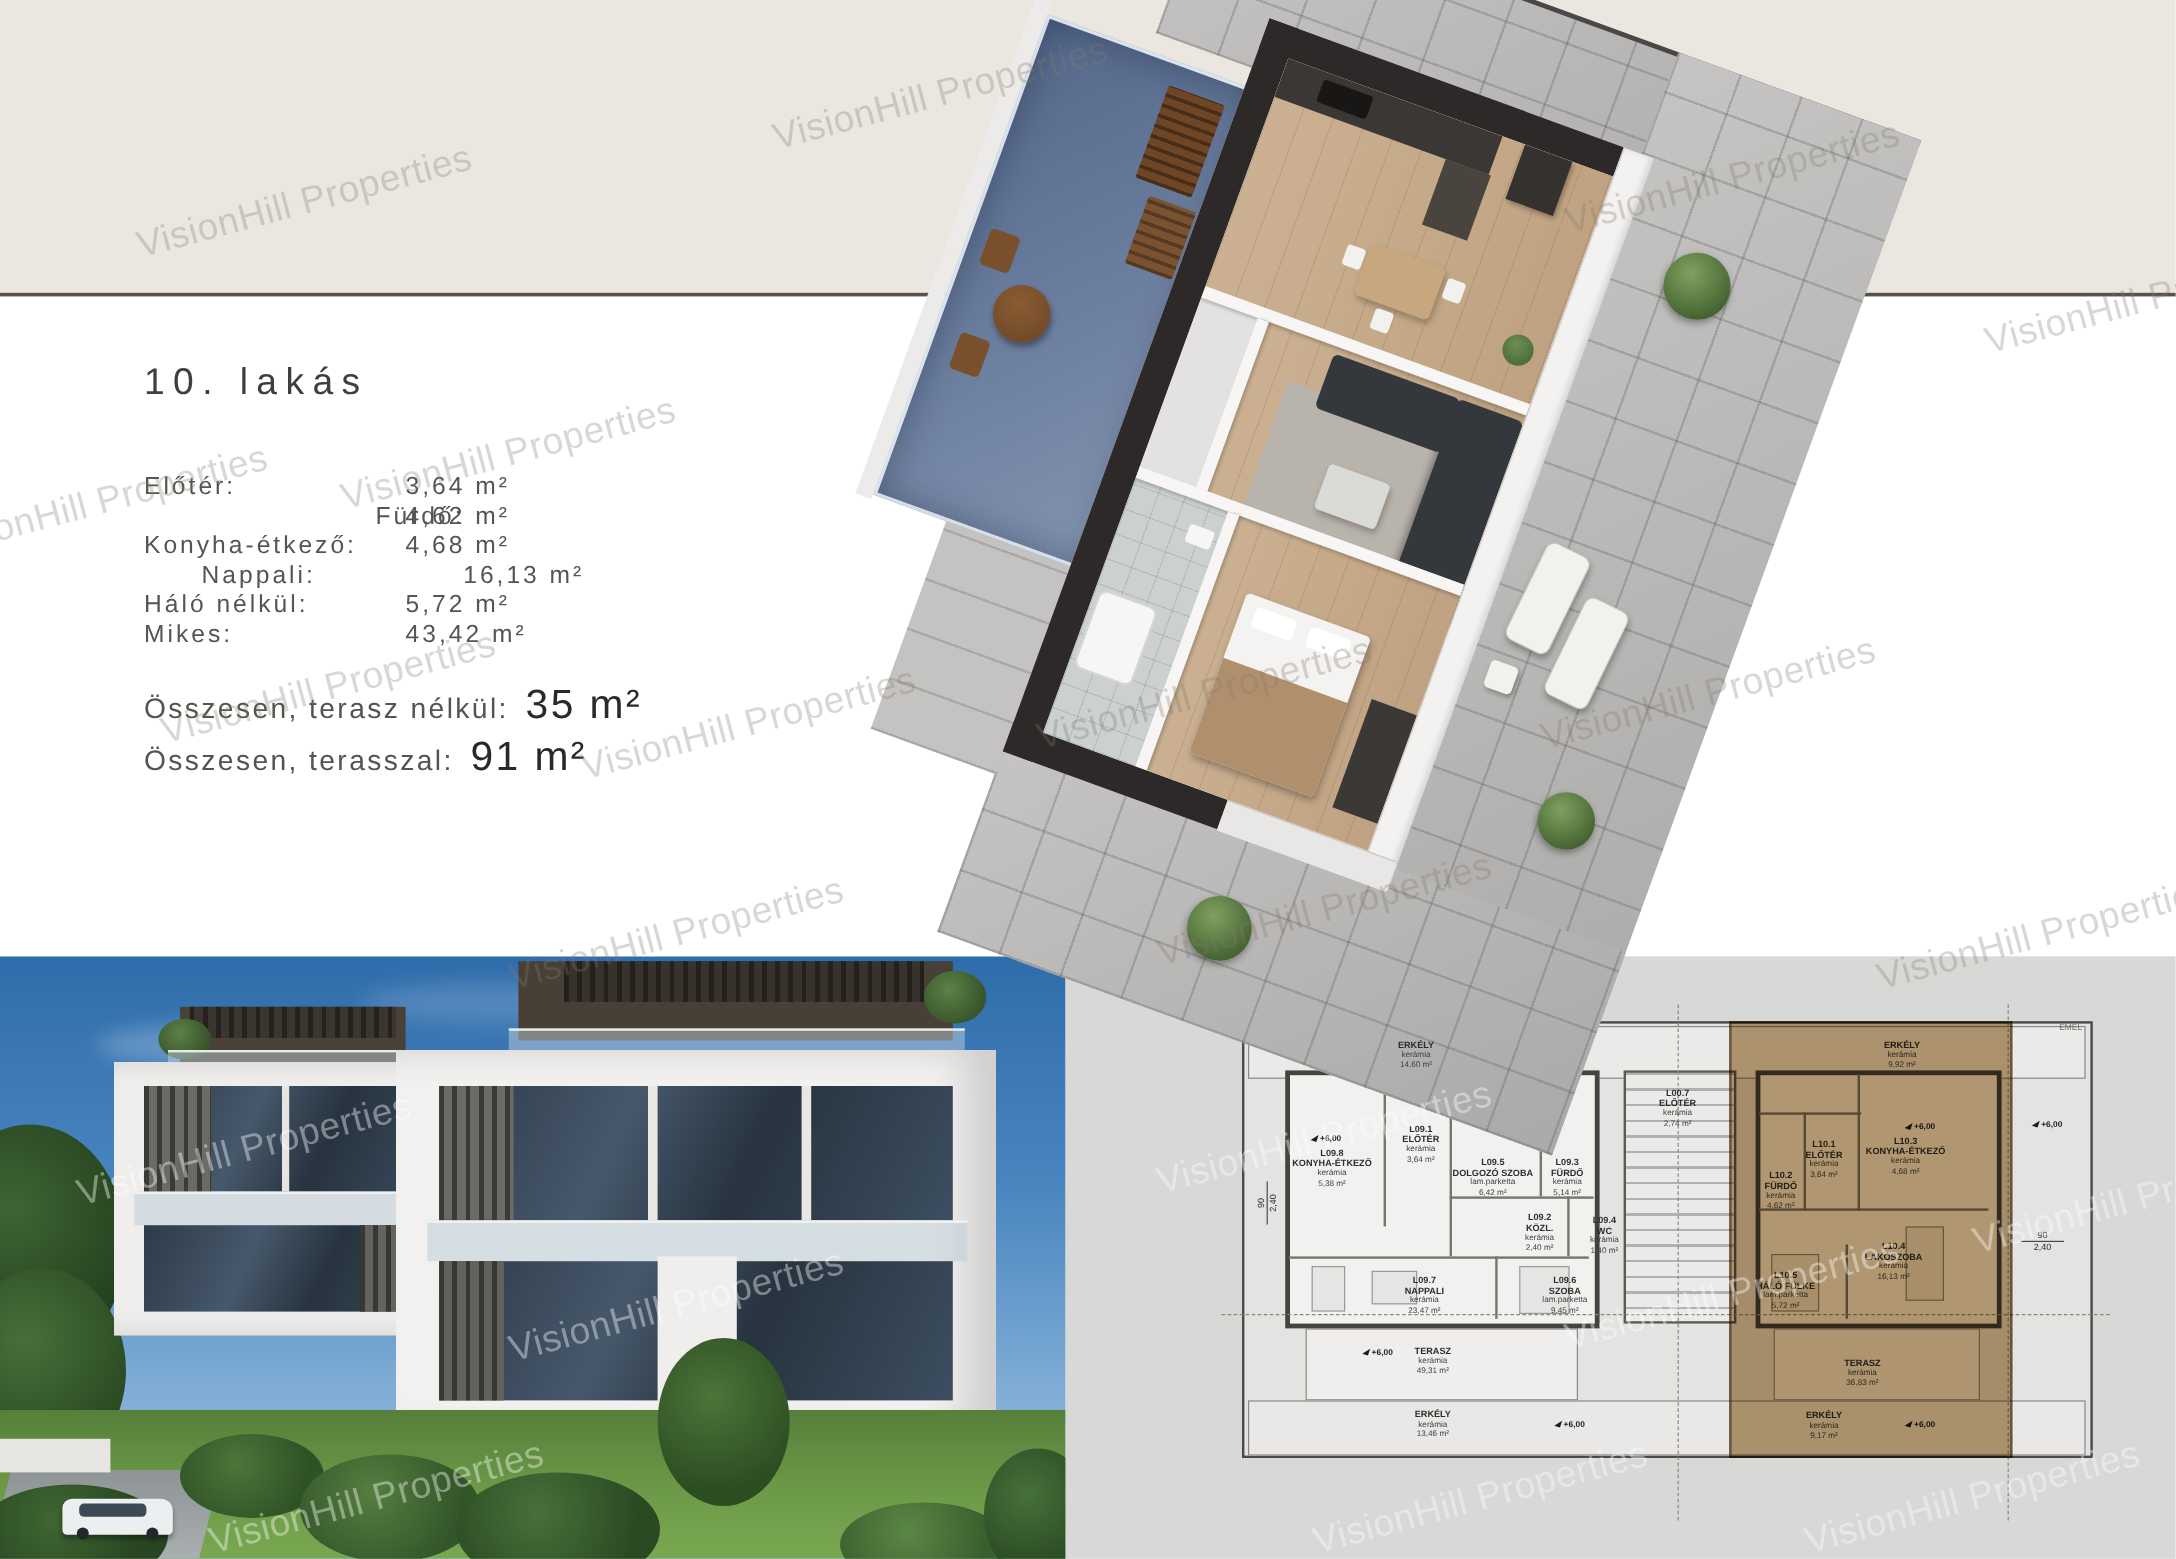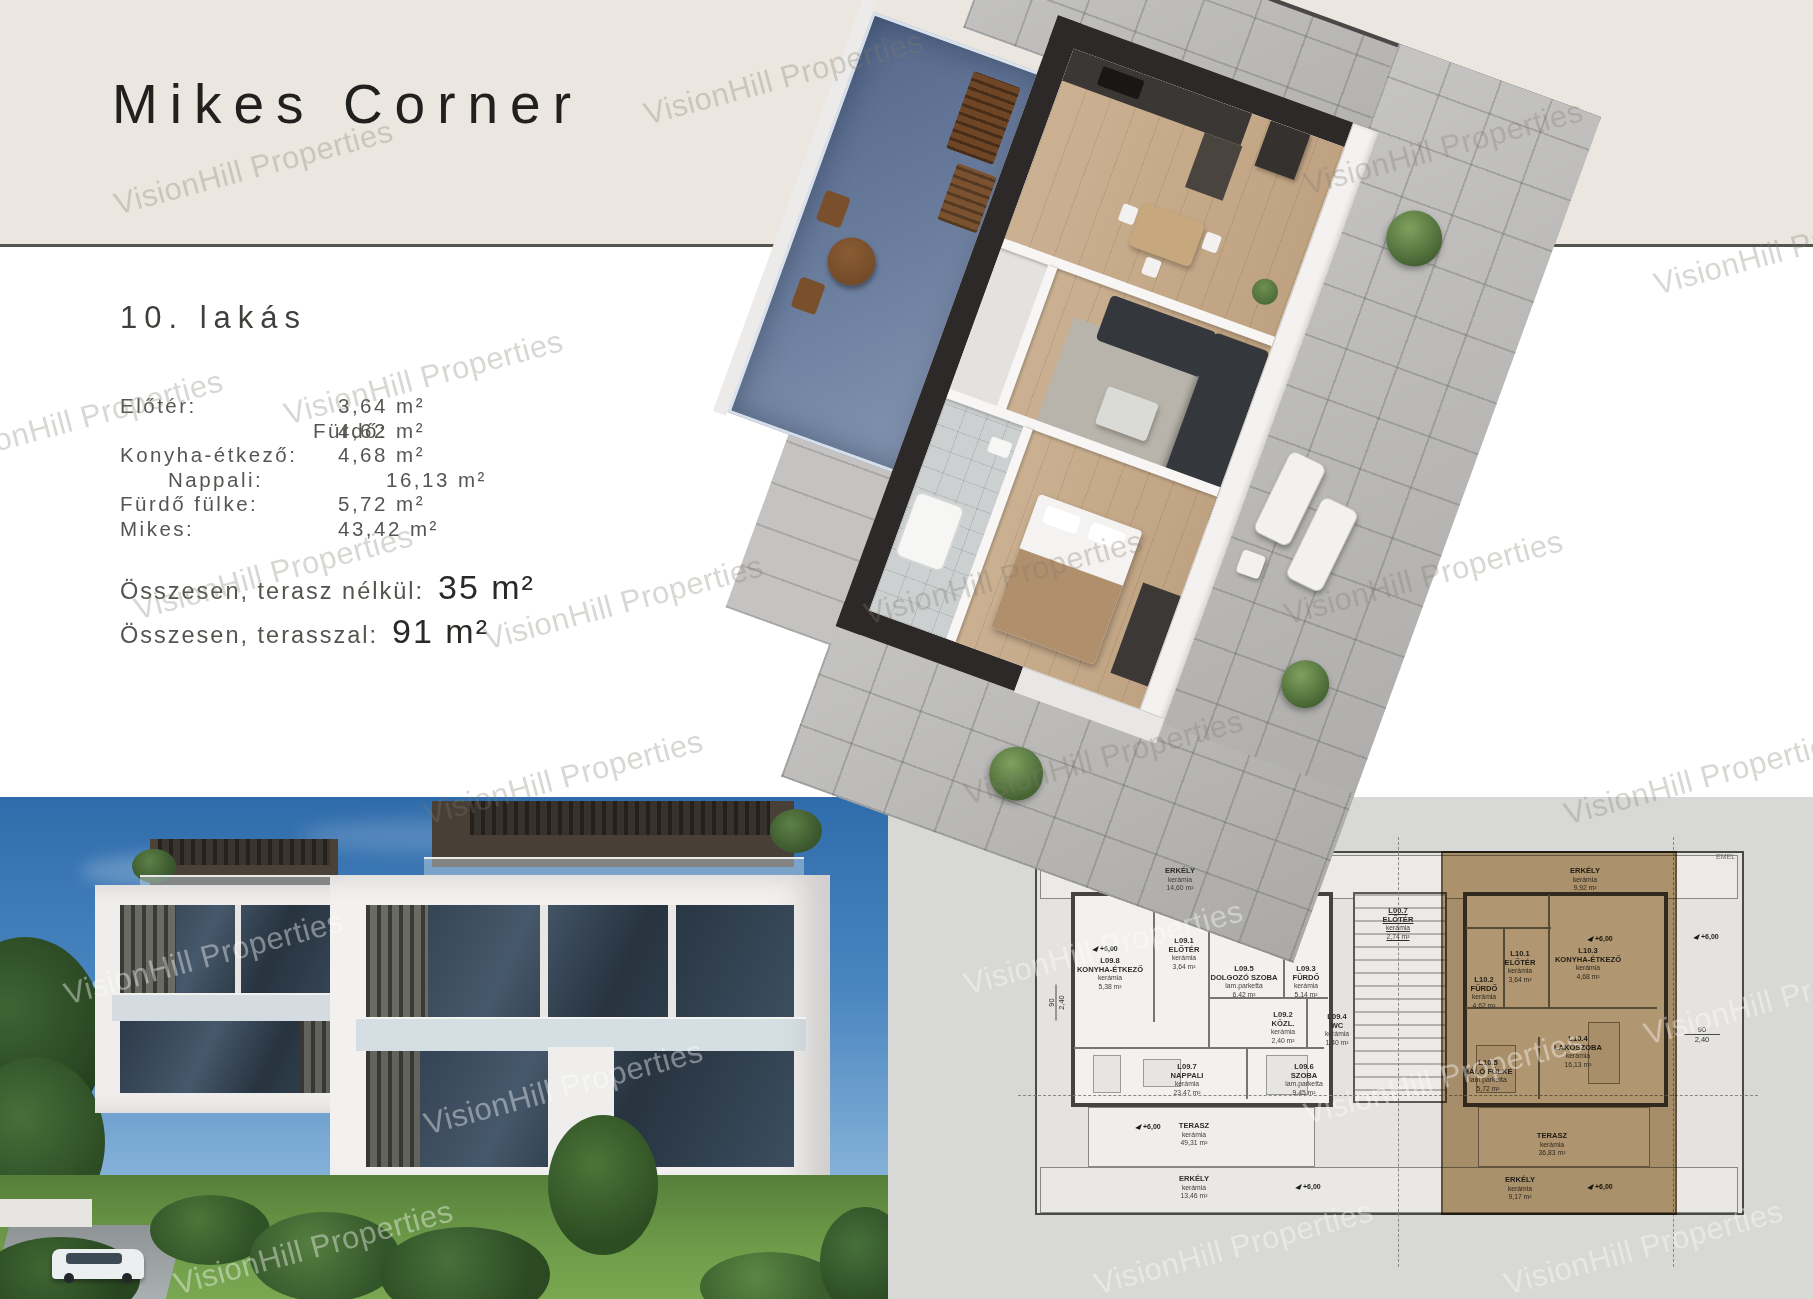--- a/index.html
+++ b/index.html
@@ -47,21 +47,20 @@
   .plabel .mat,.plabel .area{font-size:6.8px;color:#403f3d;}
   .elev{position:absolute;font-size:7px;font-weight:bold;color:#1d1d1b;z-index:8;white-space:nowrap;}
   .elev i{display:inline-block;width:0;height:0;border-left:5px solid transparent;border-bottom:6px solid #1d1d1b;transform:rotate(18deg);margin-right:2px;}
   .dashline{position:absolute;z-index:7;}
   .pdim{position:absolute;font-size:7.5px;color:#2f2e2c;text-align:center;line-height:9px;z-index:8;}
 </style>
 </head>
 <body>
 
 <div id="band">
-  <div id="logo-title">Mikes Corner</div>
 </div>
 <div id="north-arrow"></div>
 
 <div id="photo">
   <div class="abs" style="inset:0;background:linear-gradient(180deg,#2f6cab 0%,#4985bf 38%,#7fadd6 72%,#a9c9e4 100%);"></div>
   <div class="abs" style="left:80px;top:55px;width:240px;height:38px;background:rgba(255,255,255,.22);border-radius:50%;filter:blur(8px);"></div>
   <div class="abs" style="left:300px;top:22px;width:260px;height:34px;background:rgba(255,255,255,.16);border-radius:50%;filter:blur(9px);"></div>
 
   <div class="bush" style="left:-55px;top:140px;width:160px;height:200px;background:radial-gradient(circle at 40% 35%,#3f6434,#24411f 70%);"></div>
   <div class="bush" style="left:-35px;top:260px;width:140px;height:170px;background:radial-gradient(circle at 40% 35%,#486f3a,#2a4a22 70%);"></div>
@@ -206,21 +205,21 @@
     <span class="rname">TERASZ</span>
       <span class="mat">kerámia</span>
       <span class="area">49,31 m²</span>
   </div>
   <div class="plabel" style="left:306px;top:378px;">
     <span class="rname">ERKÉLY</span>
       <span class="mat">kerámia</span>
       <span class="area">13,46 m²</span>
   </div>
 
-  <div class="plabel" style="left:510px;top:110px;text-decoration:underline;">
+  <div class="plabel" style="left:510px;top:110px;">
     <span class="code">L00.7</span>
       <span class="rname">ELŐTÉR</span>
       <span class="mat">kerámia</span>
       <span class="area">2,74 m²</span>
   </div>
 
   <div class="plabel" style="left:697px;top:70px;">
     <span class="rname">ERKÉLY</span>
       <span class="mat">kerámia</span>
       <span class="area">9,92 m²</span>
@@ -367,21 +366,21 @@
 </div>
 <div class="irow" style="top:443px;">
   <span>Konyha-étkező:</span>
   <span class="ival">4,68 m²</span>
 </div>
 <div class="irow" style="top:468px;margin-left:48px;">
   <span>Nappali:</span>
   <span class="ival">16,13 m²</span>
 </div>
 <div class="irow" style="top:492px;">
-  <span>Fürdő fülke:</span>
+  <span>Háló nélkül:</span>
   <span class="ival">5,72 m²</span>
 </div>
 <div class="irow" style="top:517px;">
   <span>Mikes:</span>
   <span class="ival">43,42 m²</span>
 </div>
 
 <div class="trow" style="top:568px;">
   <span class="tlabel">Összesen, terasz nélkül:</span>
   <span class="tval">35 m²</span>

